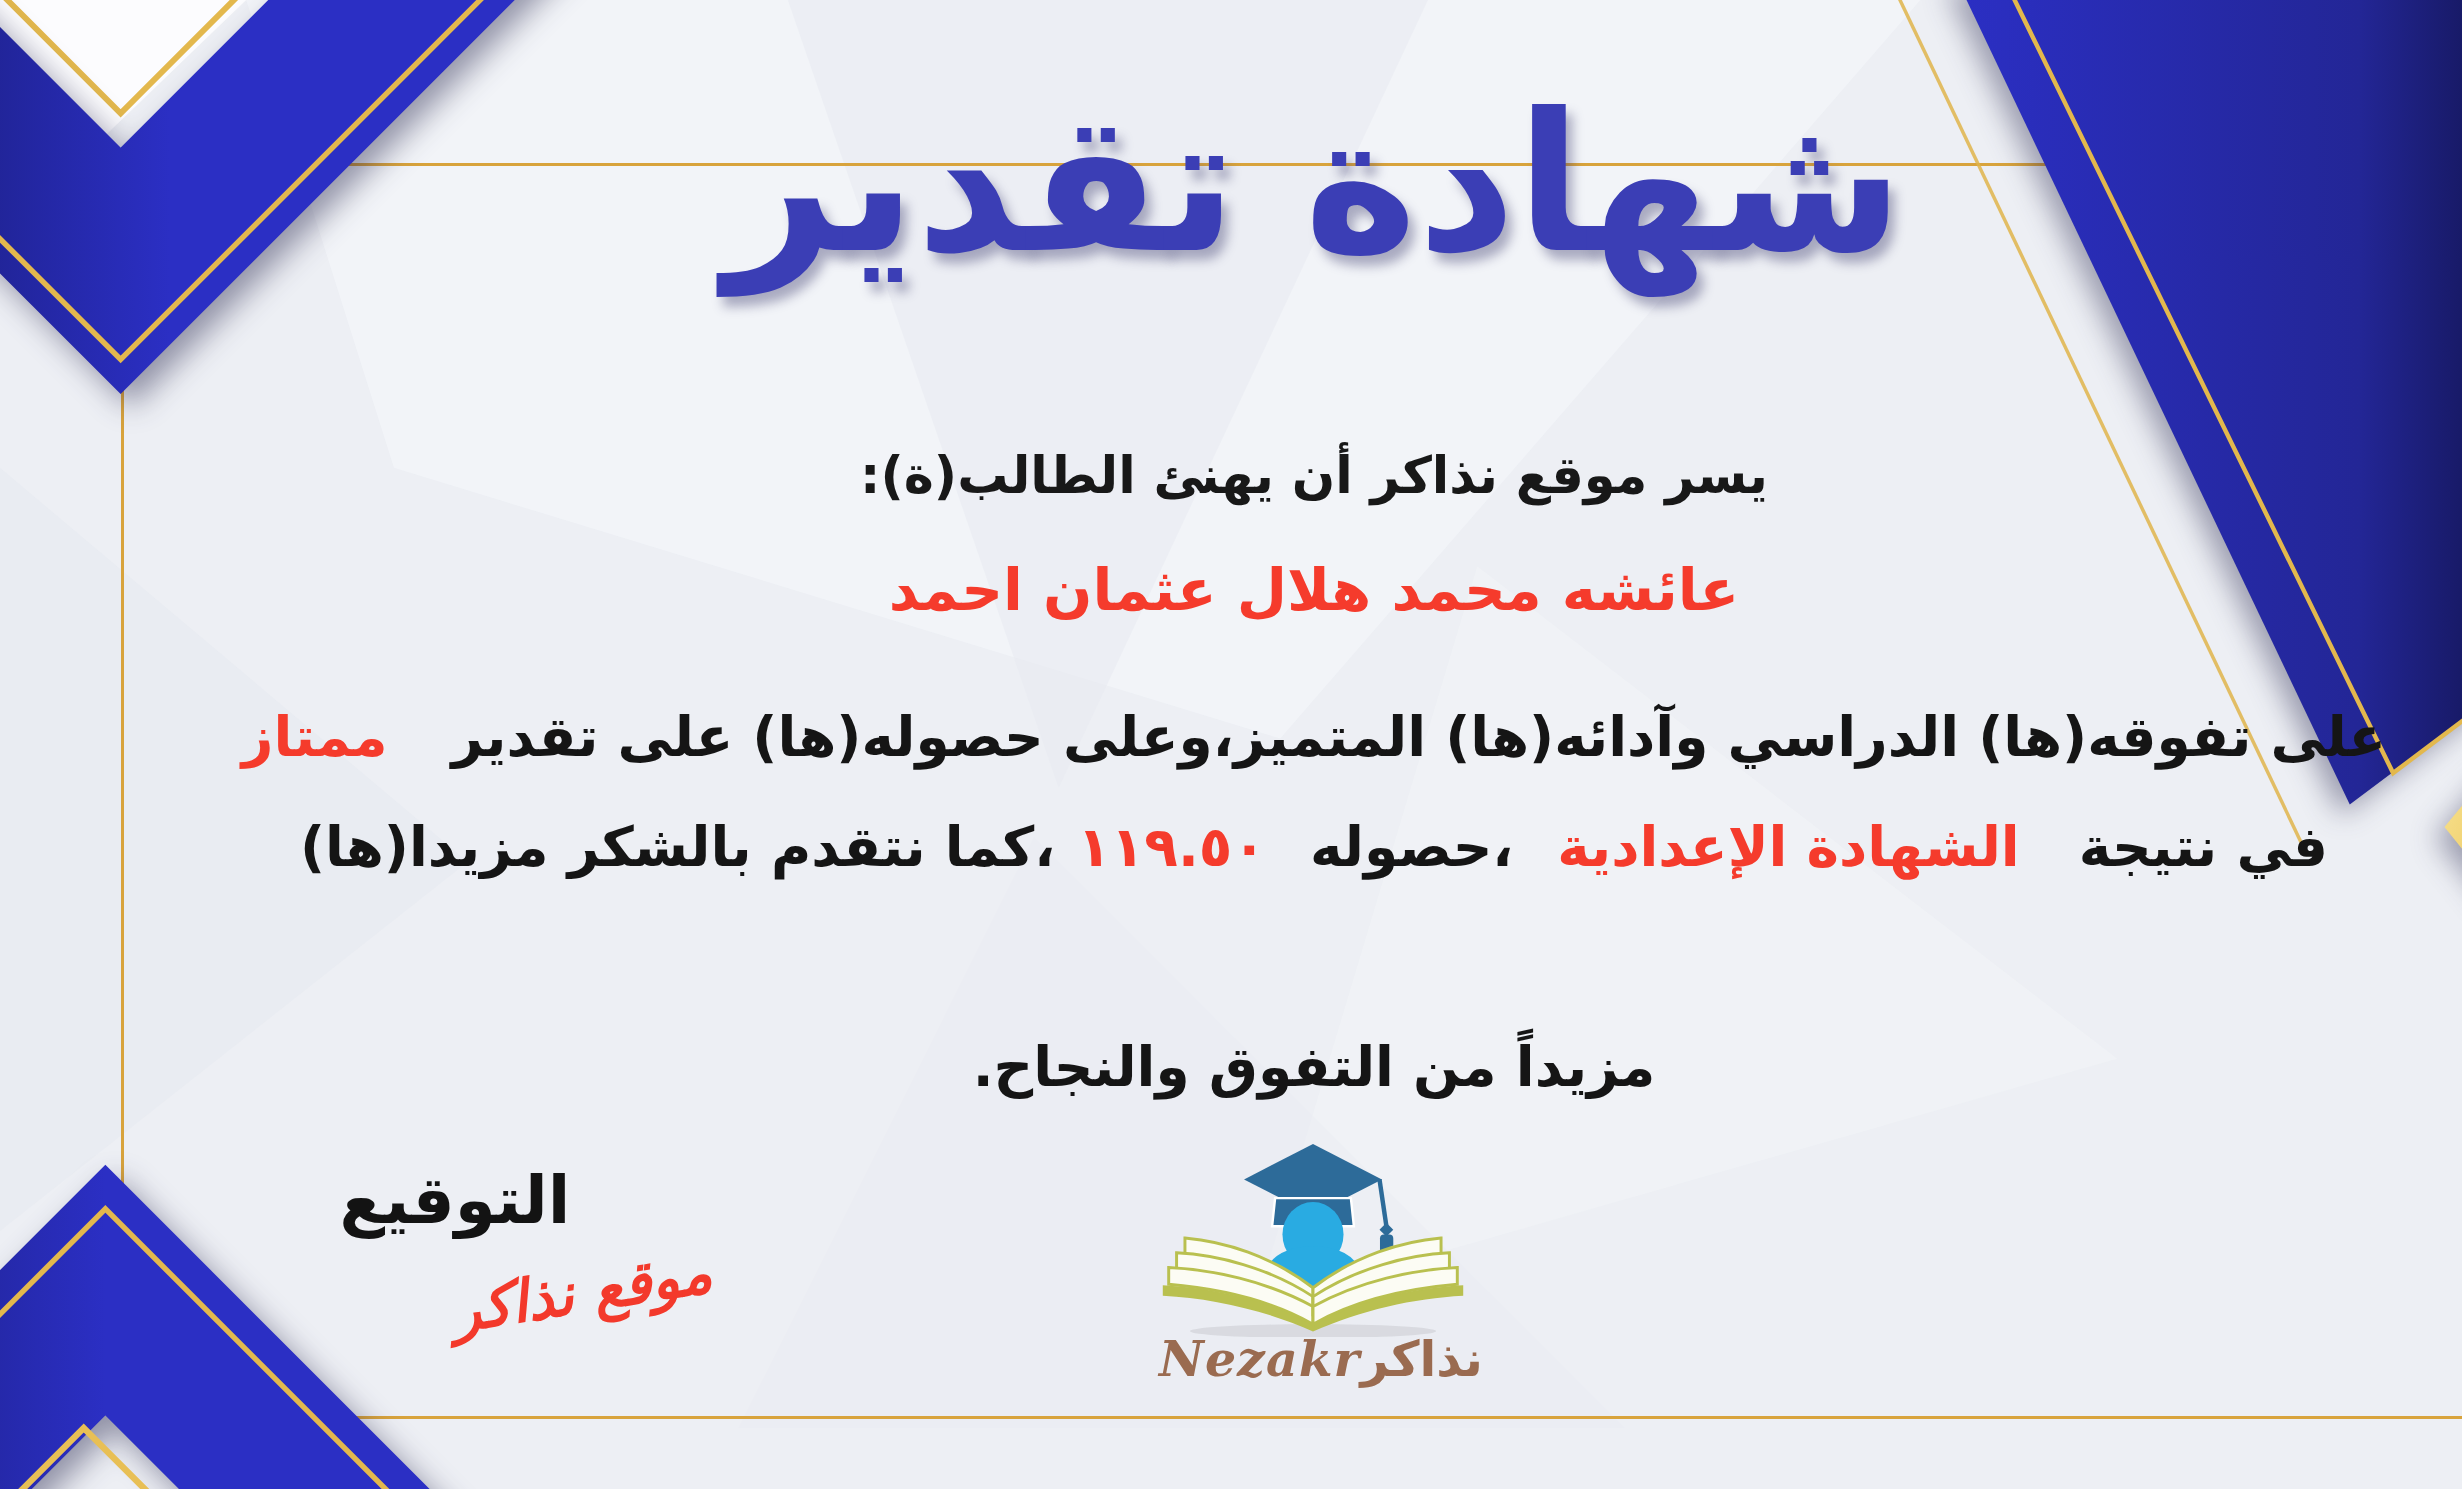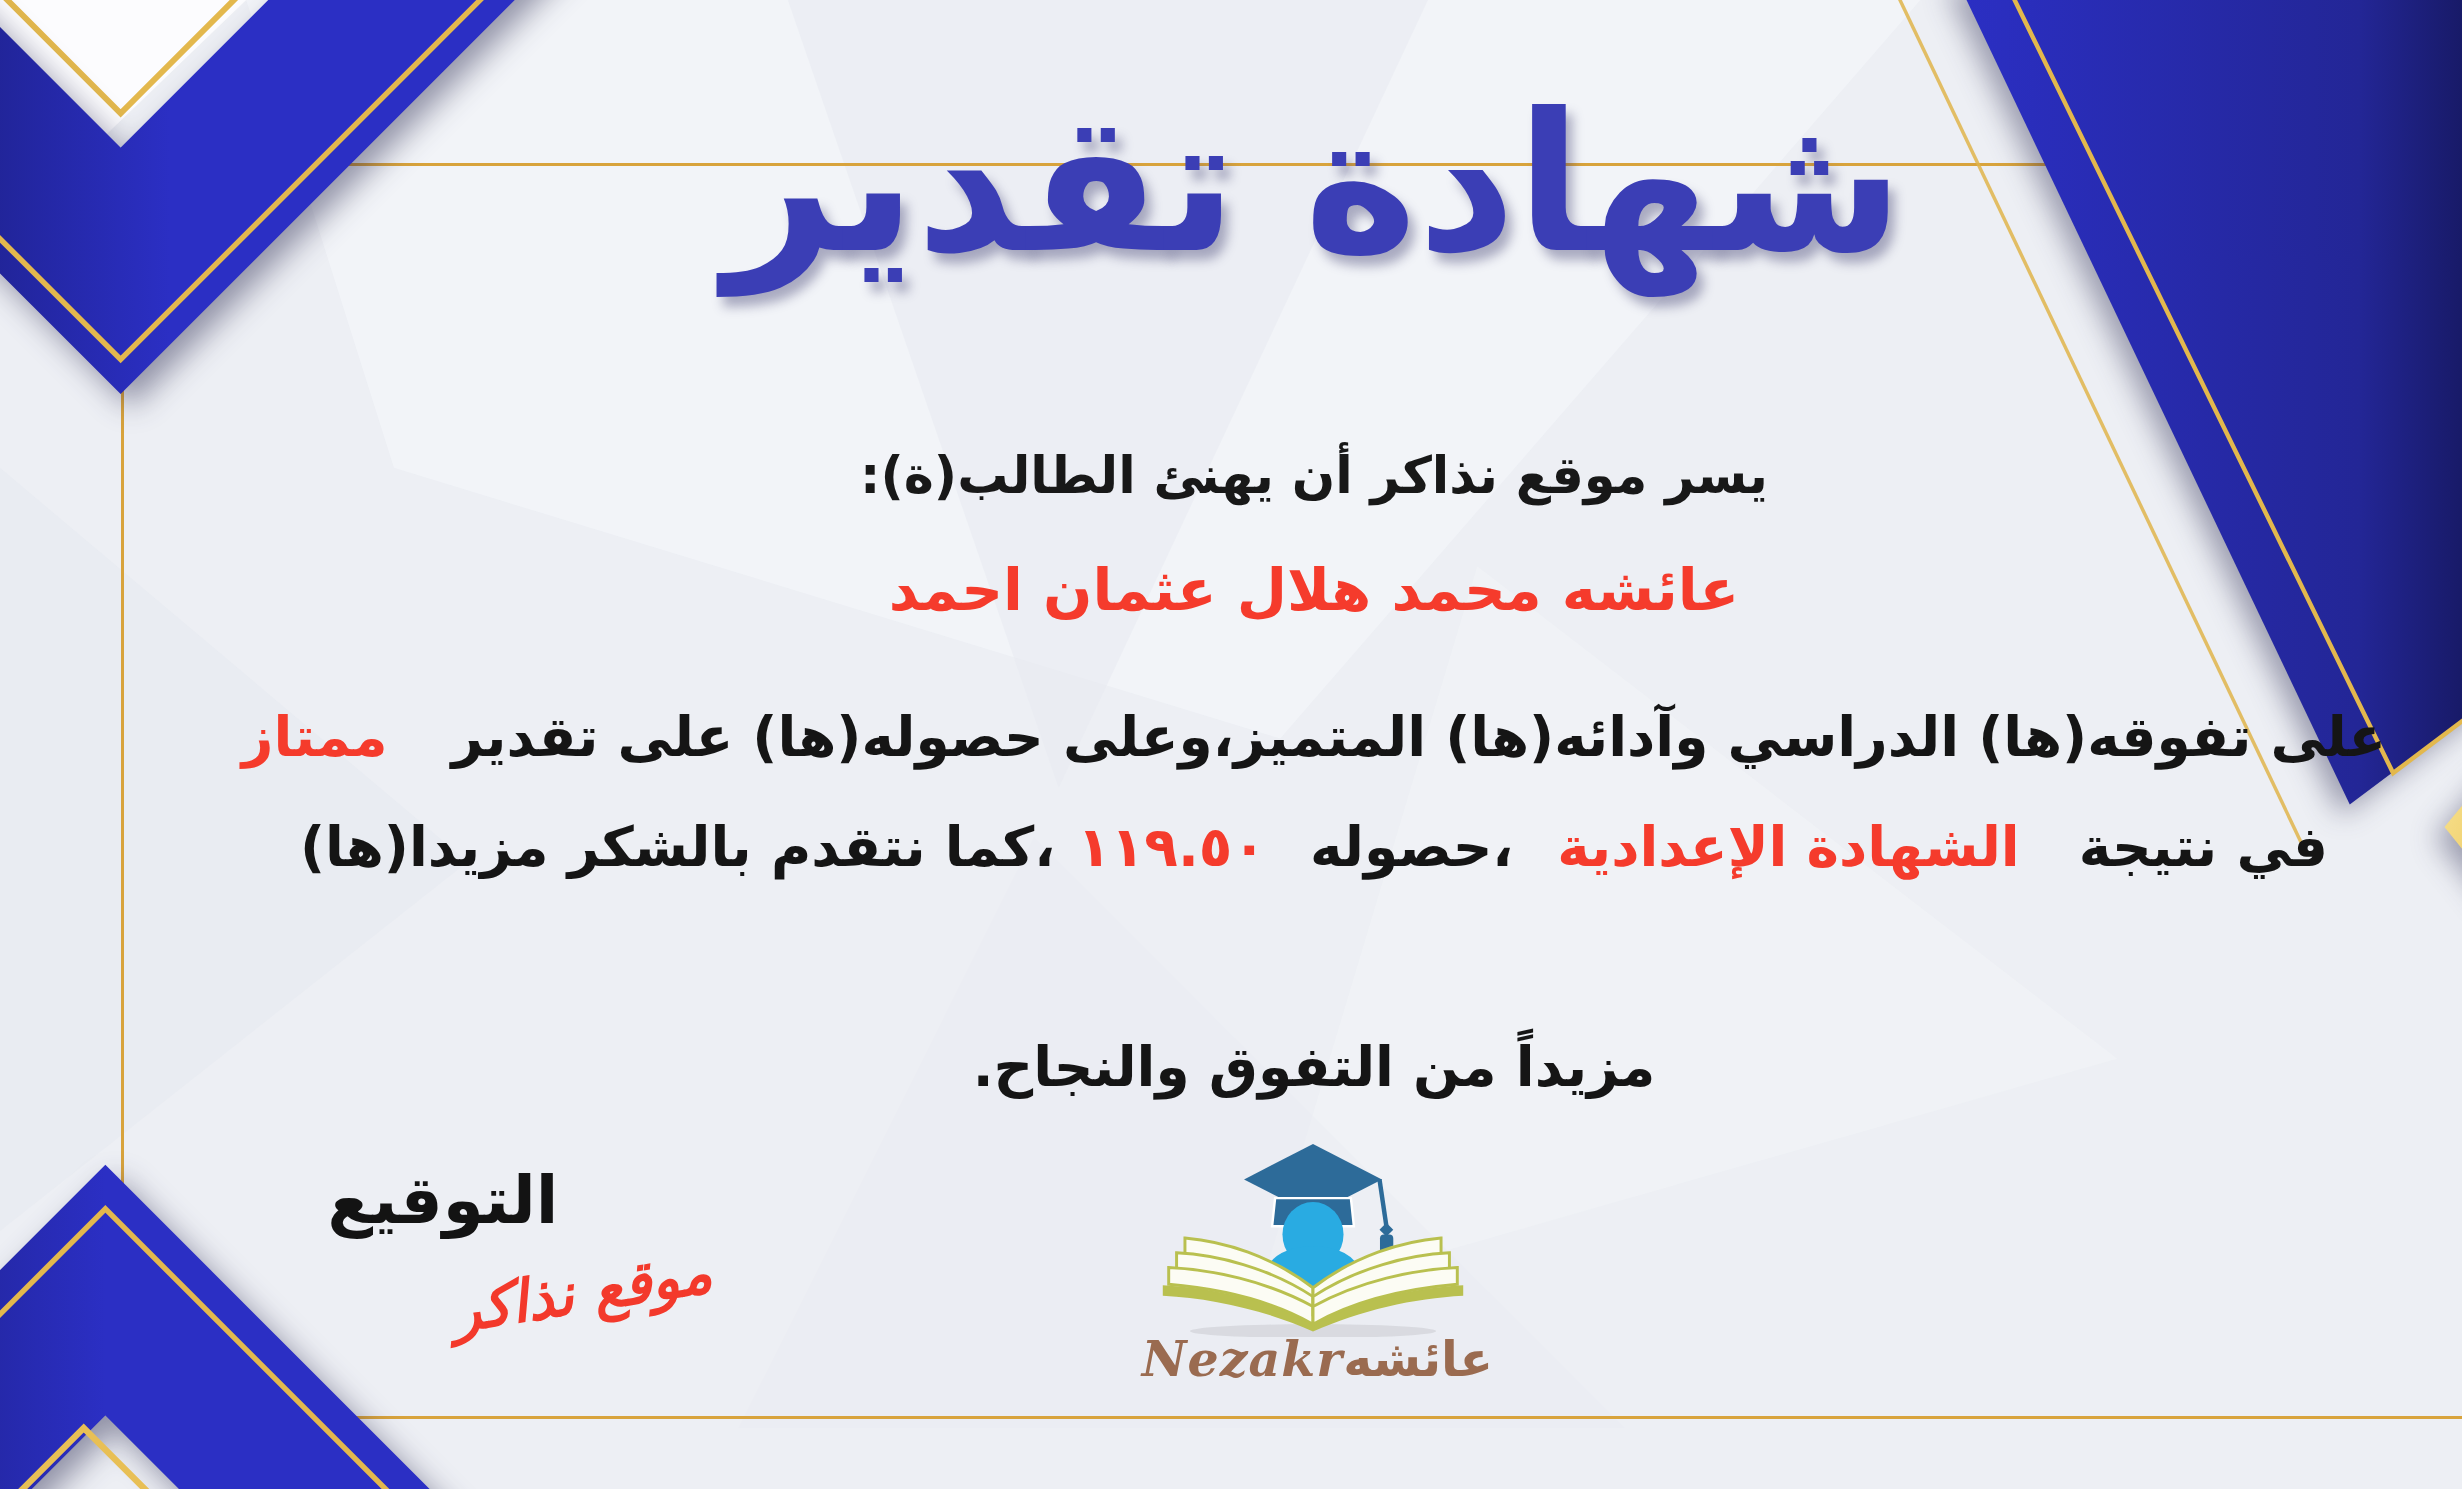--- a/index.html
+++ b/index.html
@@ -38,21 +38,21 @@
   }
   .bodytext{
     left:3%;top:682px;width:94%;text-align:center;direction:rtl;
     font-size:55px;font-weight:bold;color:#151515;line-height:110px;
   }
   .red{color:#f53b2c;}
   .gap-a{margin:0 59px 0 44px;text-align:right;}
   .gap-b{margin:0 44px 0 22px;}
   .gap-grade{margin-right:64px;}
   .sig-label{
-    left:320px;top:1162px;width:246px;text-align:center;direction:rtl;
+    left:332px;top:1162px;width:246px;text-align:center;direction:rtl;
     font-size:66px;font-weight:bold;color:#131313;
   }
   .sig-script{
     left:404px;top:1258px;width:355px;text-align:center;direction:rtl;
     font-size:58px;font-style:italic;font-weight:bold;color:#f3392b;
     transform:rotate(-9deg);
   }
   .logo-wrap{left:1133px;top:1140px;width:360px;z-index:4;}
   .logo-text{
     margin-top:-8.9px;text-align:center;direction:rtl;
@@ -163,17 +163,17 @@
 
       <ellipse cx="365" cy="388" rx="250" ry="14" fill="rgba(60,60,60,0.10)"></ellipse>
       <path d="M 60 295 C 160 300 270 325 365 368 C 460 325 570 300 670 295 L 670 316 C 570 321 460 346 365 389 C 270 346 160 321 60 316 Z" fill="#b9c04f"></path>
       <path d="M 365 300 C 280 235 185 206 105 199 L 105 233 C 190 241 285 269 365 331 Z" fill="#fcfcf4" stroke="#b9c04f" stroke-width="6"></path>
       <path d="M 365 318 C 275 259 170 233 88 229 L 88 263 C 175 271 280 296 365 353 Z" fill="#fcfcf4" stroke="#b9c04f" stroke-width="6"></path>
       <path d="M 365 338 C 270 286 160 263 72 259 L 72 293 C 165 301 275 323 365 374 Z" fill="#fcfcf4" stroke="#b9c04f" stroke-width="6"></path>
       <path d="M 365 300 C 450 235 545 206 625 199 L 625 233 C 540 241 445 269 365 331 Z" fill="#fcfcf4" stroke="#b9c04f" stroke-width="6"></path>
       <path d="M 365 318 C 455 259 560 233 642 229 L 642 263 C 555 271 450 296 365 353 Z" fill="#fcfcf4" stroke="#b9c04f" stroke-width="6"></path>
       <path d="M 365 338 C 460 286 570 263 658 259 L 658 293 C 565 301 455 323 365 374 Z" fill="#fcfcf4" stroke="#b9c04f" stroke-width="6"></path>
     </svg>
-    <div class="logo-text"><span>عائشه</span><span class="latin">Nezakr</span></div>
+    <div class="logo-text"><span>نذاكر</span><span class="latin">Nezakr</span></div>
   </div>
 
 </div>
 
 
 </body></html>

